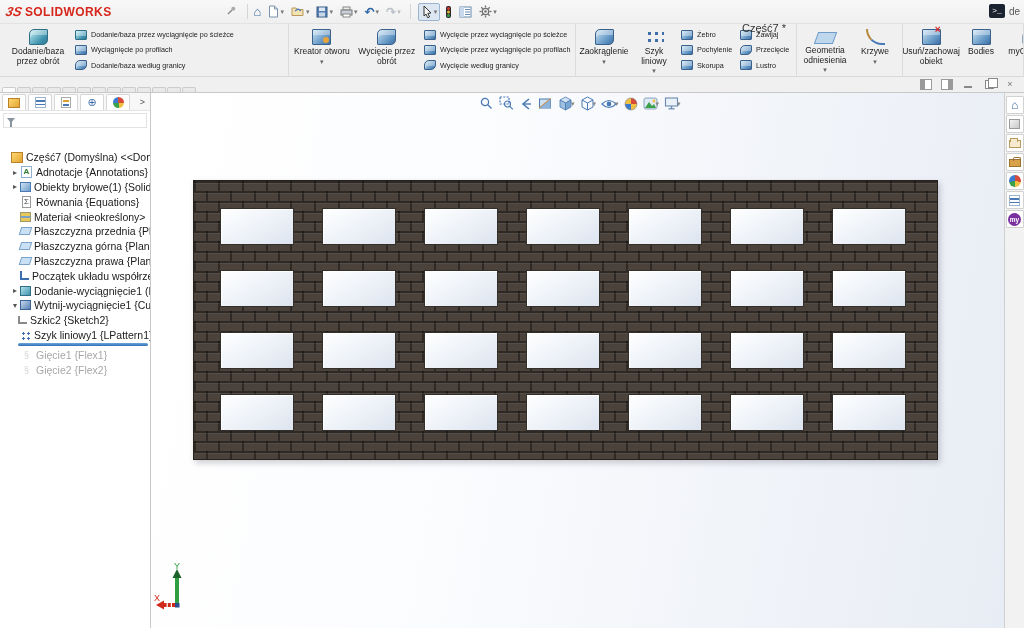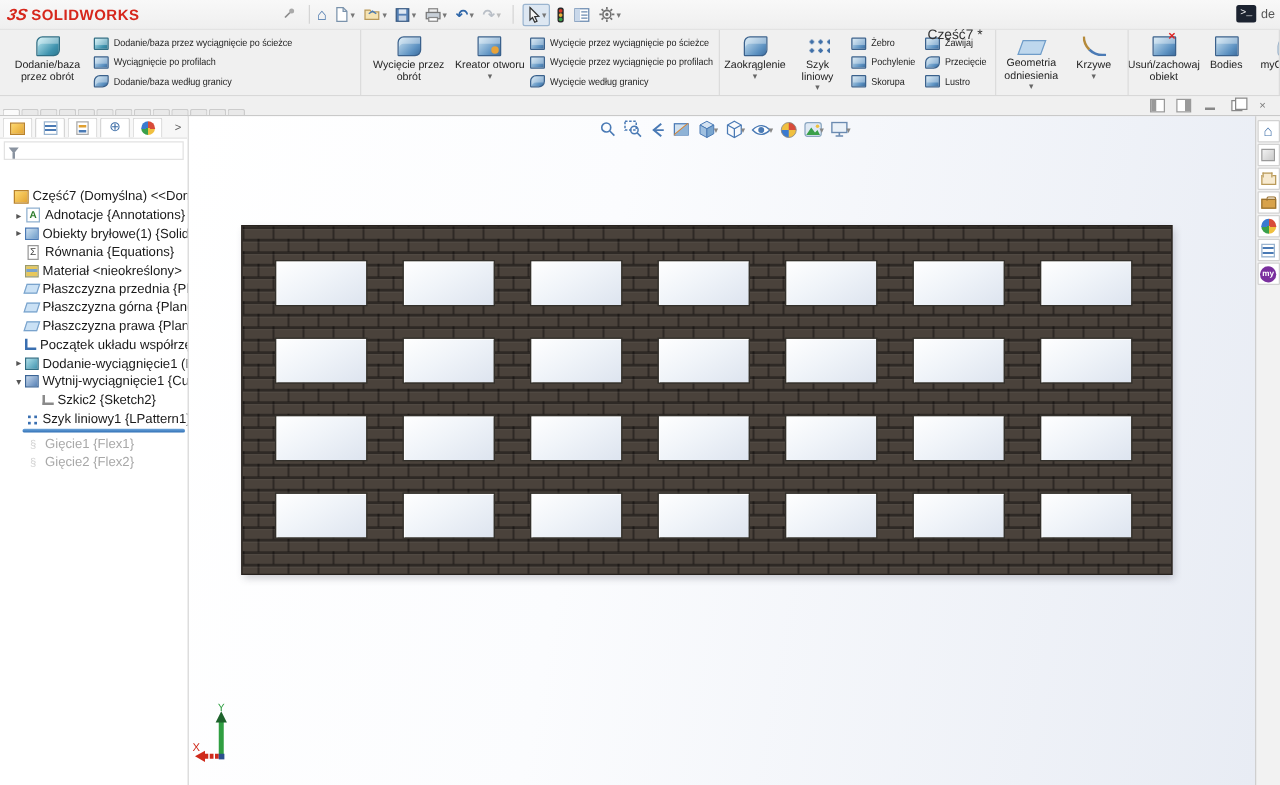--- a/index.html
+++ b/index.html
@@ -89,21 +89,21 @@
 .filter-input{flex:1;border:none;outline:none;font-size:9px;height:11px;}
 .tree{position:absolute;top:57px;left:0;right:0;font-size:10.5px;}
 .titem{display:flex;align-items:center;height:14.8px;white-space:nowrap;overflow:hidden;}
 .titem .exp{width:10px;font-size:8px;color:#555;text-align:center;flex:none;}
 .titem .tico{width:13px;height:12px;flex:none;margin-right:3px;display:flex;align-items:center;justify-content:center;font-size:9px;position:relative;}
 .titem .tlabel{color:#1a1a1a;}
 .gray .tlabel{color:#a8a8a8;}
 .gray .tico{opacity:.45;}
 .level-0{padding-left:1px;}
 .level-1{padding-left:10px;}
-.level-2{padding-left:24px;}
+.level-2{padding-left:8px;}
 .type-rollback{height:5px;padding:0 2px;}
 .type-rollback span{display:none;}
 .type-rollback::after{content:"";display:block;width:100%;height:3px;background:linear-gradient(#6ea6dc,#2f6fb5);border-radius:2px;}
 .icon-part .tico{background:linear-gradient(135deg,#ffd96e,#e2a433);border:1px solid #b9822a;width:12px;height:11px;}
 .icon-annotations .tico::before{content:"A";color:#2a7a2a;font-weight:bold;font-size:8px;border:1px solid #8fb0cf;background:#fff;padding:0 2px;line-height:1.2;}
 .icon-solid-bodies .tico{background:linear-gradient(135deg,#cfe2f2,#6d9cc9);border:1px solid #4a7ab5;width:11px;height:10px;}
 .icon-equations .tico::before{content:"Σ";color:#444;font-size:8px;border:1px solid #999;background:#fff;padding:0 1px;line-height:1.2;}
 .icon-material .tico{background:repeating-linear-gradient(#e8c85a 0 2.5px,#7aa3cc 2.5px 5px);border:1px solid #9a9a6a;width:11px;height:10px;}
 .icon-plane .tico{background:rgba(150,195,235,.5);border:1px solid #7aa3cc;transform:skewX(-18deg);width:11px;height:8px;}
 .icon-origin .tico{border-left:2px solid #3a6fb0;border-bottom:2px solid #3a6fb0;width:9px;height:9px;}
@@ -282,27 +282,27 @@
             <span class="sicon cube"></span>
             <span class="slabel">Wyciągnięcie po profilach</span>
           </div>
         <div class="sitem">
             <span class="sicon cube rounded"></span>
             <span class="slabel">Dodanie/baza według granicy</span>
           </div>
       </div>
     </div>
     <div class="rgroup g2">
+      <div class="bigbtn has-drop">
+        <span class="bicon cube hue-orange"></span>
+        <span class="blabel">Kreator otworu</span>
+      </div>
       <div class="bigbtn">
         <span class="bicon cube rounded"></span>
         <span class="blabel">Wycięcie przez obrót</span>
-      </div>
-      <div class="bigbtn has-drop">
-        <span class="bicon cube hue-orange"></span>
-        <span class="blabel">Kreator otworu</span>
       </div>
       <div class="stack">
         <div class="sitem">
             <span class="sicon cube"></span>
             <span class="slabel">Wycięcie przez wyciągnięcie po ścieżce</span>
           </div>
         <div class="sitem">
             <span class="sicon cube"></span>
             <span class="slabel">Wycięcie przez wyciągnięcie po profilach</span>
           </div>

